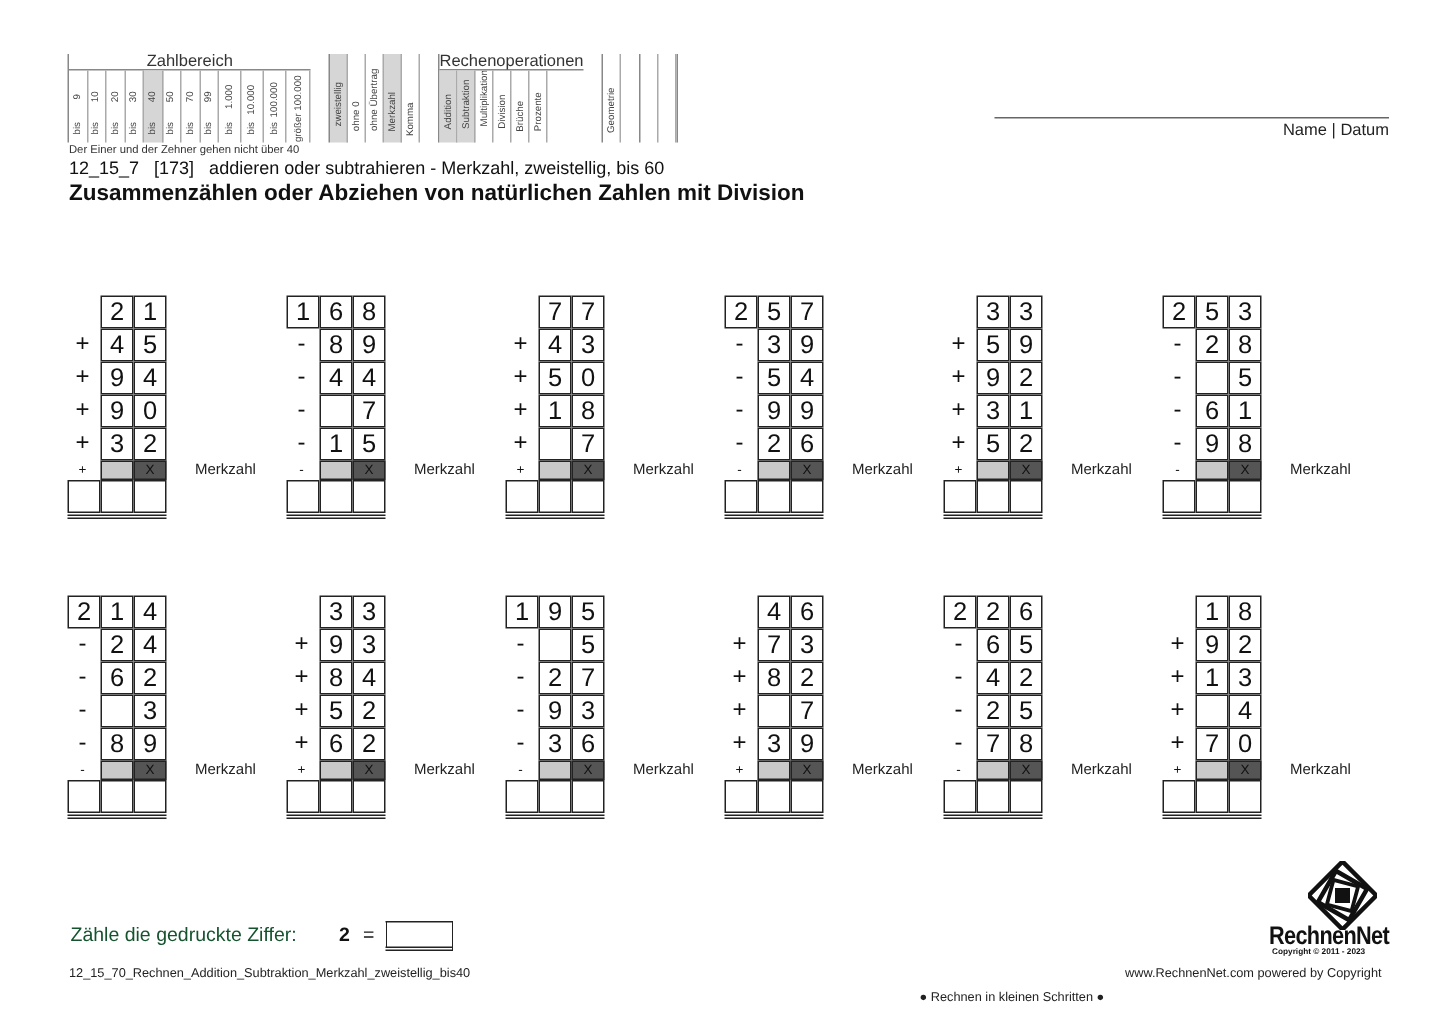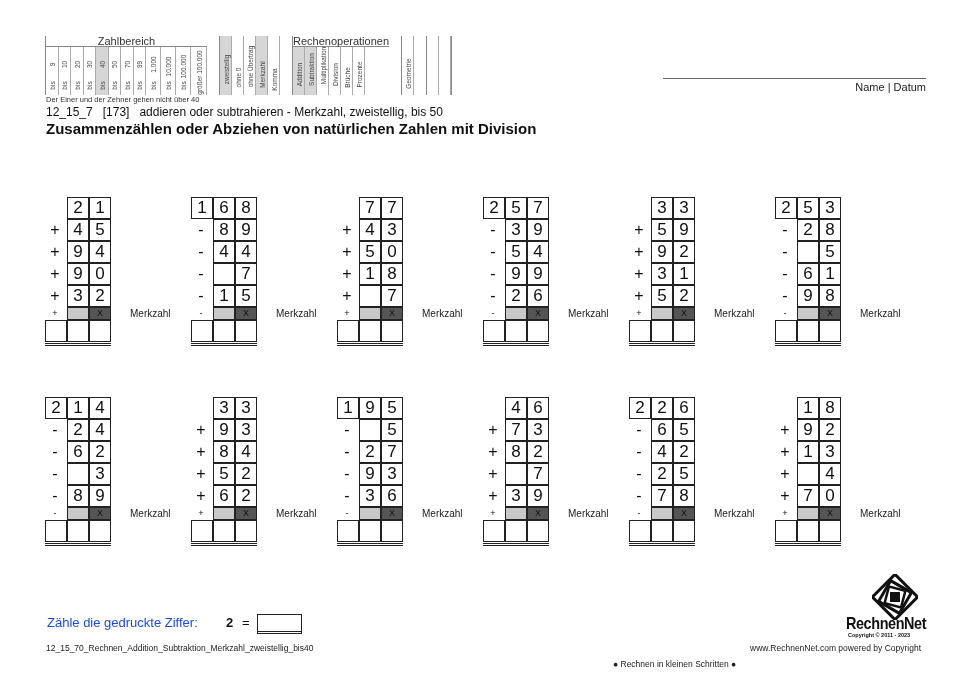--- a/index.html
+++ b/index.html
@@ -35,21 +35,21 @@
   .op { position: absolute; width: 20px; height: 22px; font-size: 16px; line-height: 22px; text-align: center; color: #111; }
   .memo { position: absolute; height: 13px; border: 1px solid #222; }
   .memo.light { background: #c9c9c9; width: 22px; }
   .memo.dark { background: #555; width: 22px; color: #111; font-size: 9px; line-height: 11px; text-align: center; }
   .memo-op { position: absolute; width: 20px; height: 13px; font-size: 9px; line-height: 13px; text-align: center; }
   .ans { position: absolute; width: 22px; height: 22px; border: 1px solid #222; background: #fff; }
   .ans-line { position: absolute; height: 3px; border-top: 1px solid #222; border-bottom: 1px solid #222; }
   .merk { position: absolute; font-size: 10px; color: #222; }
 
   
-  .count { position: absolute; left: 47px; top: 615px; font-size: 13px; color: #1d4ed8; white-space: pre; }
+  .count { position: absolute; left: 47px; top: 615px; font-size: 13px; color: #14532d; white-space: pre; }
   .count-digit { position: absolute; left: 226px; top: 615px; font-size: 13px; font-weight: bold; }
   .count-eq { position: absolute; left: 242px; top: 615px; font-size: 13px; }
   .count-box { position: absolute; left: 257px; top: 614px; width: 45px; height: 20px; border: 1px solid #222; border-bottom: 3px double #222; }
   .file { position: absolute; left: 46px; top: 643px; font-size: 8.5px; color: #222; }
   .slogan { position: absolute; left: 613px; top: 643px; font-size: 8.5px; color: #222; margin-top: 16px; }
   .site { position: absolute; left: 750px; top: 643px; font-size: 8.5px; color: #222; }
   .logo { position: absolute; left: 844px; top: 574px; width: 84px; height: 68px; }
   .logo-mark { position: absolute; left: 28px; top: 0; width: 46px; height: 46px; }
   .logo-text { position: absolute; left: 2px; top: 40px; font-size: 17px; font-weight: bold; letter-spacing: -0.5px; transform: scaleX(0.85); transform-origin: left; color: #111; }
   .logo-copy { position: absolute; left: 4px; top: 58px; font-size: 5.5px; font-weight: bold; color: #111; white-space: nowrap; }
@@ -167,21 +167,21 @@
         <div class="hc" style="margin-top: -11px; height: 59px;"></div>
         <div class="hc" style="margin-top: -11px; height: 59px;"></div>
       </div>
     </div>
   </div>
 <div class="hdr-note">Der Einer und der Zehner gehen nicht über 40</div>
 
 <div class="name-line"></div>
 <div class="name-lbl">Name | Datum</div>
 
-<div class="subtitle">12_15_7   [173]   addieren oder subtrahieren - Merkzahl, zweistellig, bis 50</div>
+<div class="subtitle">12_15_7   [173]   addieren oder subtrahieren - Merkzahl, zweistellig, bis 60</div>
 <div class="title">Zusammenzählen oder Abziehen von natürlichen Zahlen mit Division</div>
 
 <div id="problems">
     <div class="prob" style="left: 45px; top: 197px;">
       <div class="cell" style="left: 22px; top: 0px;">2</div>
       <div class="cell" style="left: 44px; top: 0px;">1</div>
       <div class="op" style="left: 0px; top: 22px;">+</div>
       <div class="cell" style="left: 22px; top: 22px;">4</div>
       <div class="cell" style="left: 44px; top: 22px;">5</div>
       <div class="op" style="left: 0px; top: 44px;">+</div>

